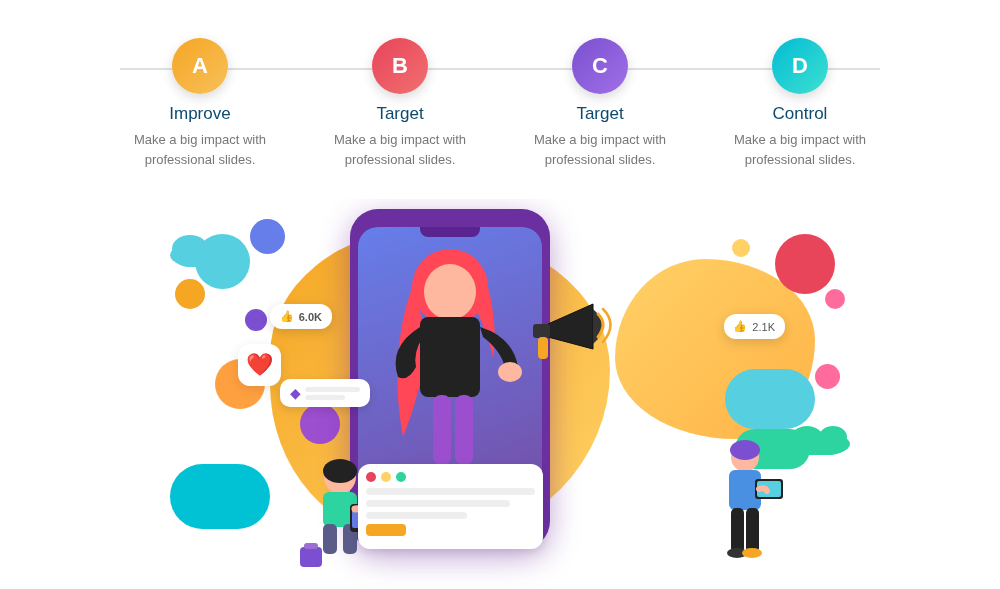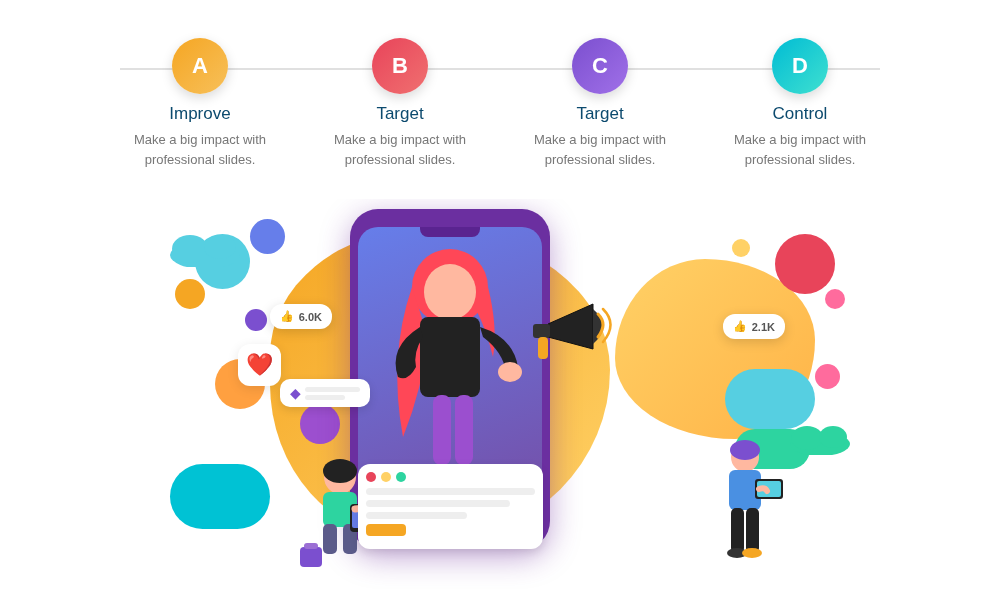--- a/index.html
+++ b/index.html
@@ -320,21 +320,21 @@
 
   <div class="heart-icon">❤️</div>
 
   <div class="bubble like-bubble">
     <span>👍</span>
     <span style="color:#555;font-weight:600;">6.0K</span>
   </div>
 
   <div class="bubble like-bubble2">
     <span>👍</span>
-    <span style="color:#555;font-weight:700;">2.1K</span>
+    <span style="color:#555;font-weight:400;">2.1K</span>
   </div>
 
   <div style="position:absolute;left:280px;top:180px;z-index:8;background:white;border-radius:10px;padding:6px 10px;box-shadow:0 3px 10px rgba(0,0,0,0.12);">
     <div style="display:flex;align-items:center;gap:4px;">
       <span style="color:#7b4fcf;font-size:14px;">◆</span>
       <div>
         <div style="height:5px;width:55px;background:#eee;border-radius:3px;margin-bottom:3px;"></div>
         <div style="height:5px;width:40px;background:#eee;border-radius:3px;"></div>
       </div>
     </div>

